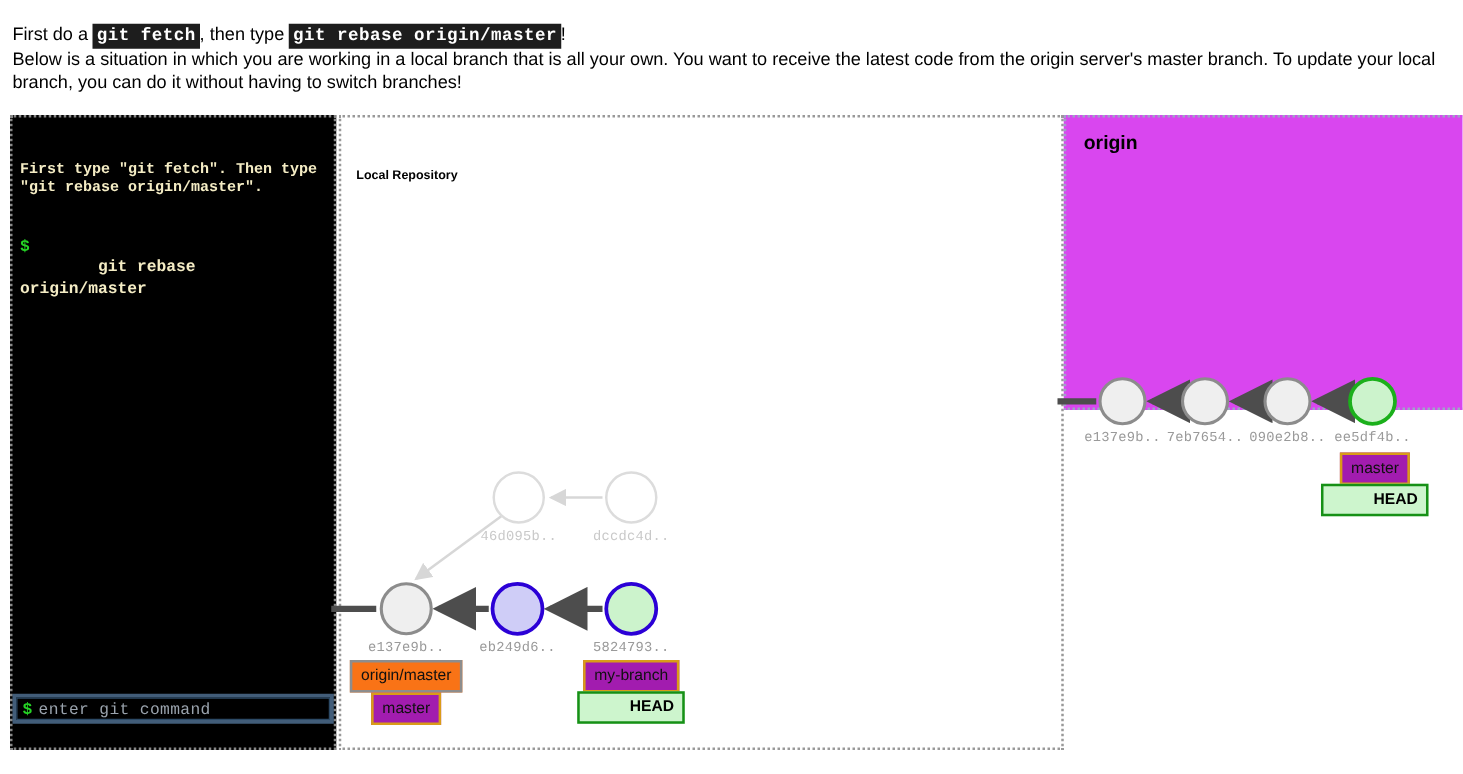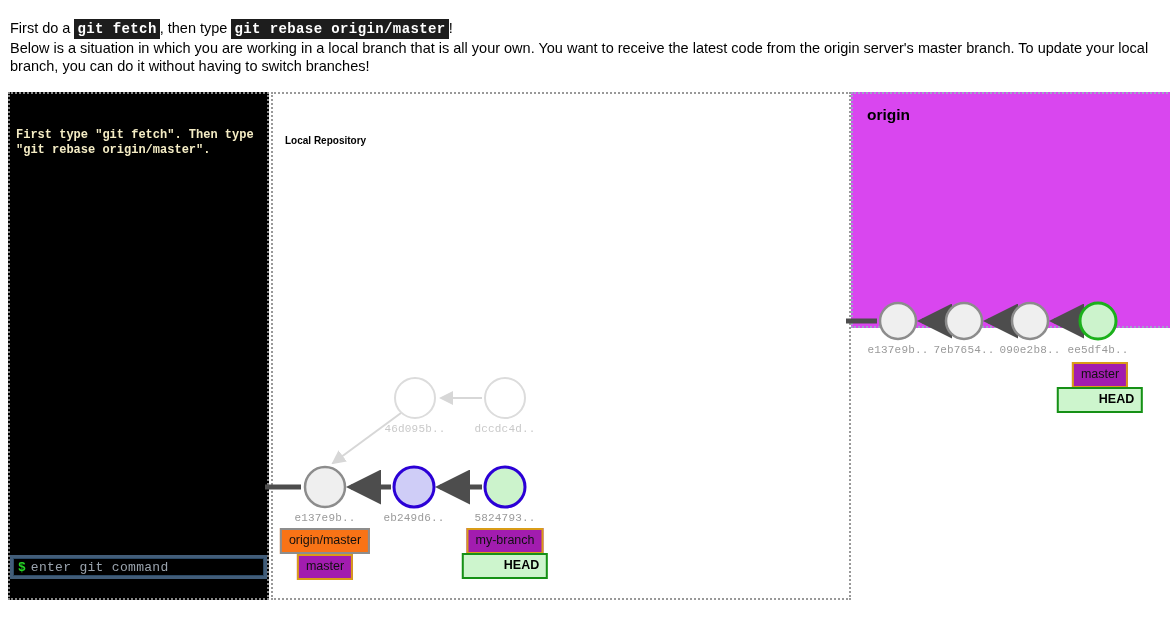--- a/index.html
+++ b/index.html
@@ -219,20 +219,22 @@
 <div id="intro">
   <p class="prose-p second"><span>First do a </span><code class="cmd">git fetch</code><span>, then type </span><code class="cmd">git rebase origin/master</code><span>!</span></p>
   <p class="prose-p">Below is a situation in which you are working in a local branch that is all your own. You want to receive the latest code from the origin server's master branch. To update your local branch, you can do it without having to switch branches!</p>
 </div>
 
 <div id="stage">
 
   <div id="terminal-panel">
     <div id="terminal-output">
       <span class="term-hint">First type "git fetch". Then type "git rebase origin/master".</span>
+      <span class="term-line"><span class="term-prompt">$</span>
+        <span>git rebase origin/master</span></span>
     </div>
     <div id="terminal-input-wrap">
       <span class="term-prompt">$</span>
       <input id="terminal-input" type="text" placeholder="enter git command" style="">
     </div>
   </div>
 
   <div id="local-panel">
     <div id="local-title">Local Repository</div>
   </div>

